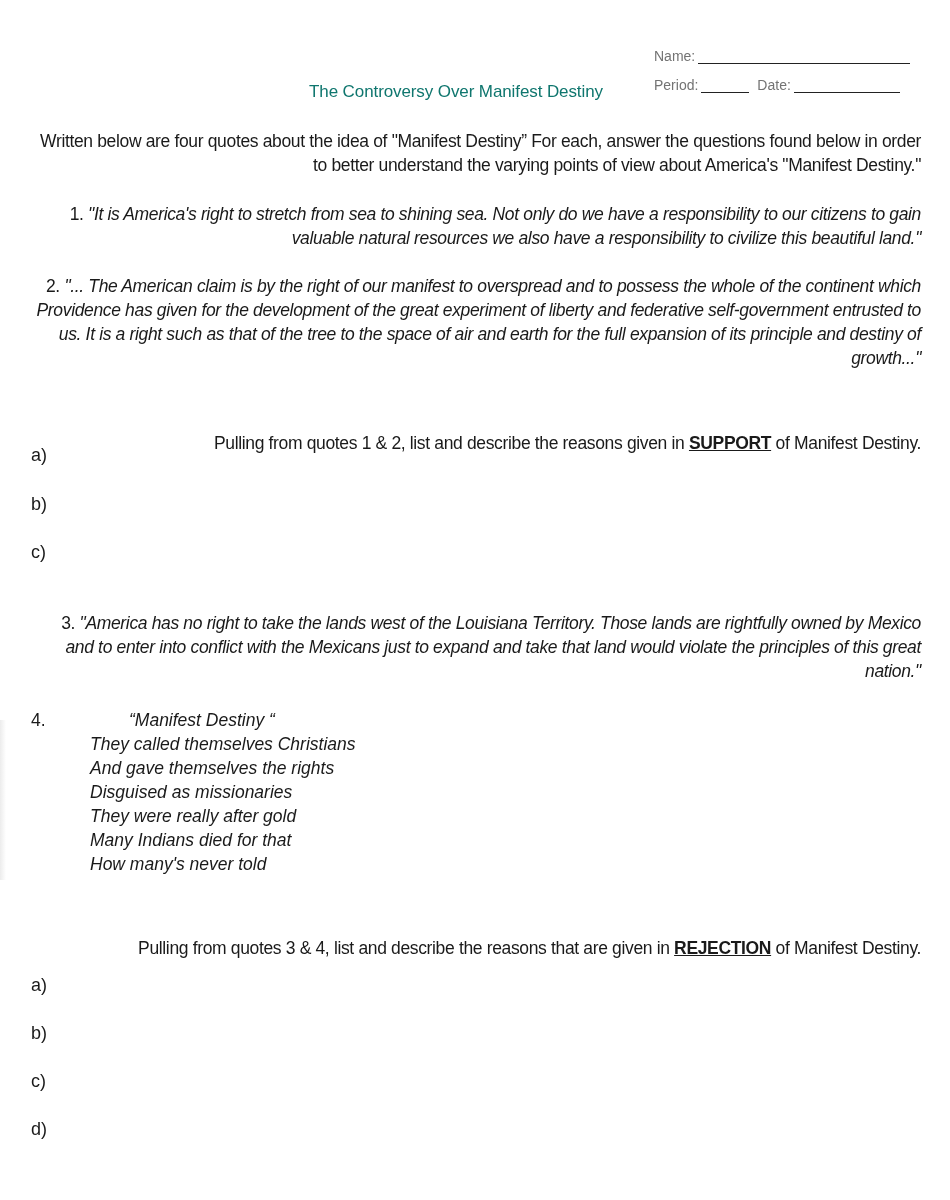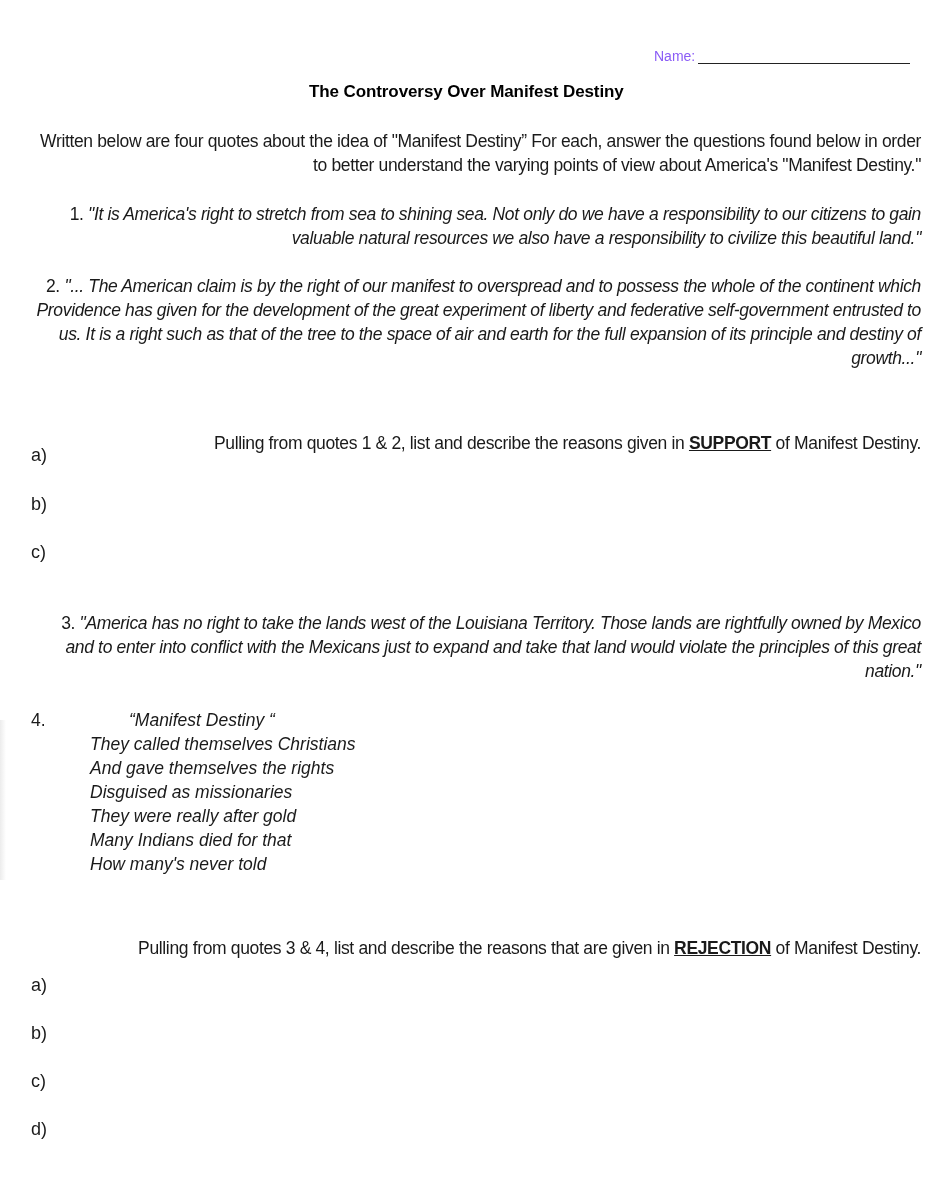--- a/index.html
+++ b/index.html
@@ -21,41 +21,41 @@
       top: 720px;
       width: 6px;
       height: 160px;
       background: linear-gradient(to right, #ececec, #ffffff);
     }
     .name-block {
       position: absolute;
       left: 654px;
       top: 44px;
       font-size: 14px;
-      color: #8b5cf6;
+      color: #737373;
     }
     .name-row { display: flex; align-items: flex-end; height: 20px; }
     .period-row { display: flex; align-items: flex-end; height: 20px; margin-top: 9px; }
     .blank {
       display: inline-block;
       border-bottom: 1px solid #222;
       height: 14px;
       margin-left: 3px;
     }
     .blank.name { width: 212px; }
     .blank.period { width: 48px; }
     .blank.date { width: 106px; }
     .date-label { margin-left: 8px; }
     .title {
       position: absolute;
       left: 309px;
       top: 82px;
       font-size: 17px;
-      font-weight: bold;
-      color: #000000;
+      font-weight: normal;
+      color: #0f766e;
       letter-spacing: -0.1px;
     }
     .para {
       position: absolute;
       left: 31px;
       width: 890px;
       font-size: 17.5px;
       line-height: 24px;
       letter-spacing: -0.35px;
       text-align: right;
@@ -112,20 +112,26 @@
 </head>
 <body>
 
 <div class="page-shadow"></div>
 
 <div class="name-block">
   <div class="name-row">
     <span>Name:</span>
     <span class="blank name"></span>
   </div>
+  <div class="period-row">
+    <span>Period:</span>
+    <span class="blank period"></span>
+    <span class="date-label">Date:</span>
+    <span class="blank date"></span>
+  </div>
 </div>
 
 <div class="title">The Controversy Over Manifest Destiny</div>
 
 <div class="para intro">Written below are four quotes about the idea of "Manifest Destiny” For each, answer the questions found below in order to better understand the varying points of view about America's "Manifest Destiny."</div>
 
 <div class="para q1">
   <span>1.</span>
   <span class="quote">"It is America's right to stretch from sea to shining sea. Not only do we have a responsibility to our citizens to gain valuable natural resources we also have a responsibility to civilize this beautiful land."</span>
 </div>

